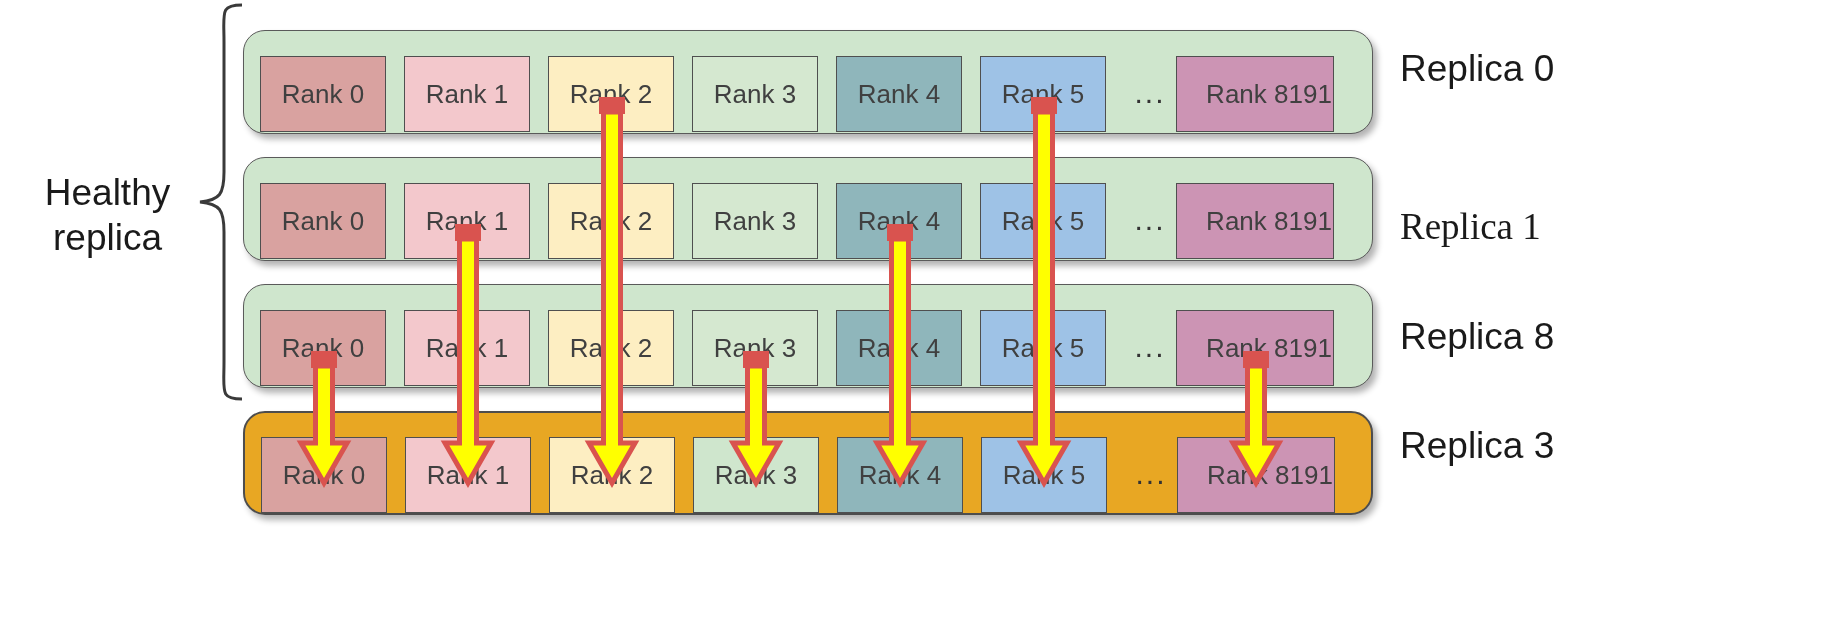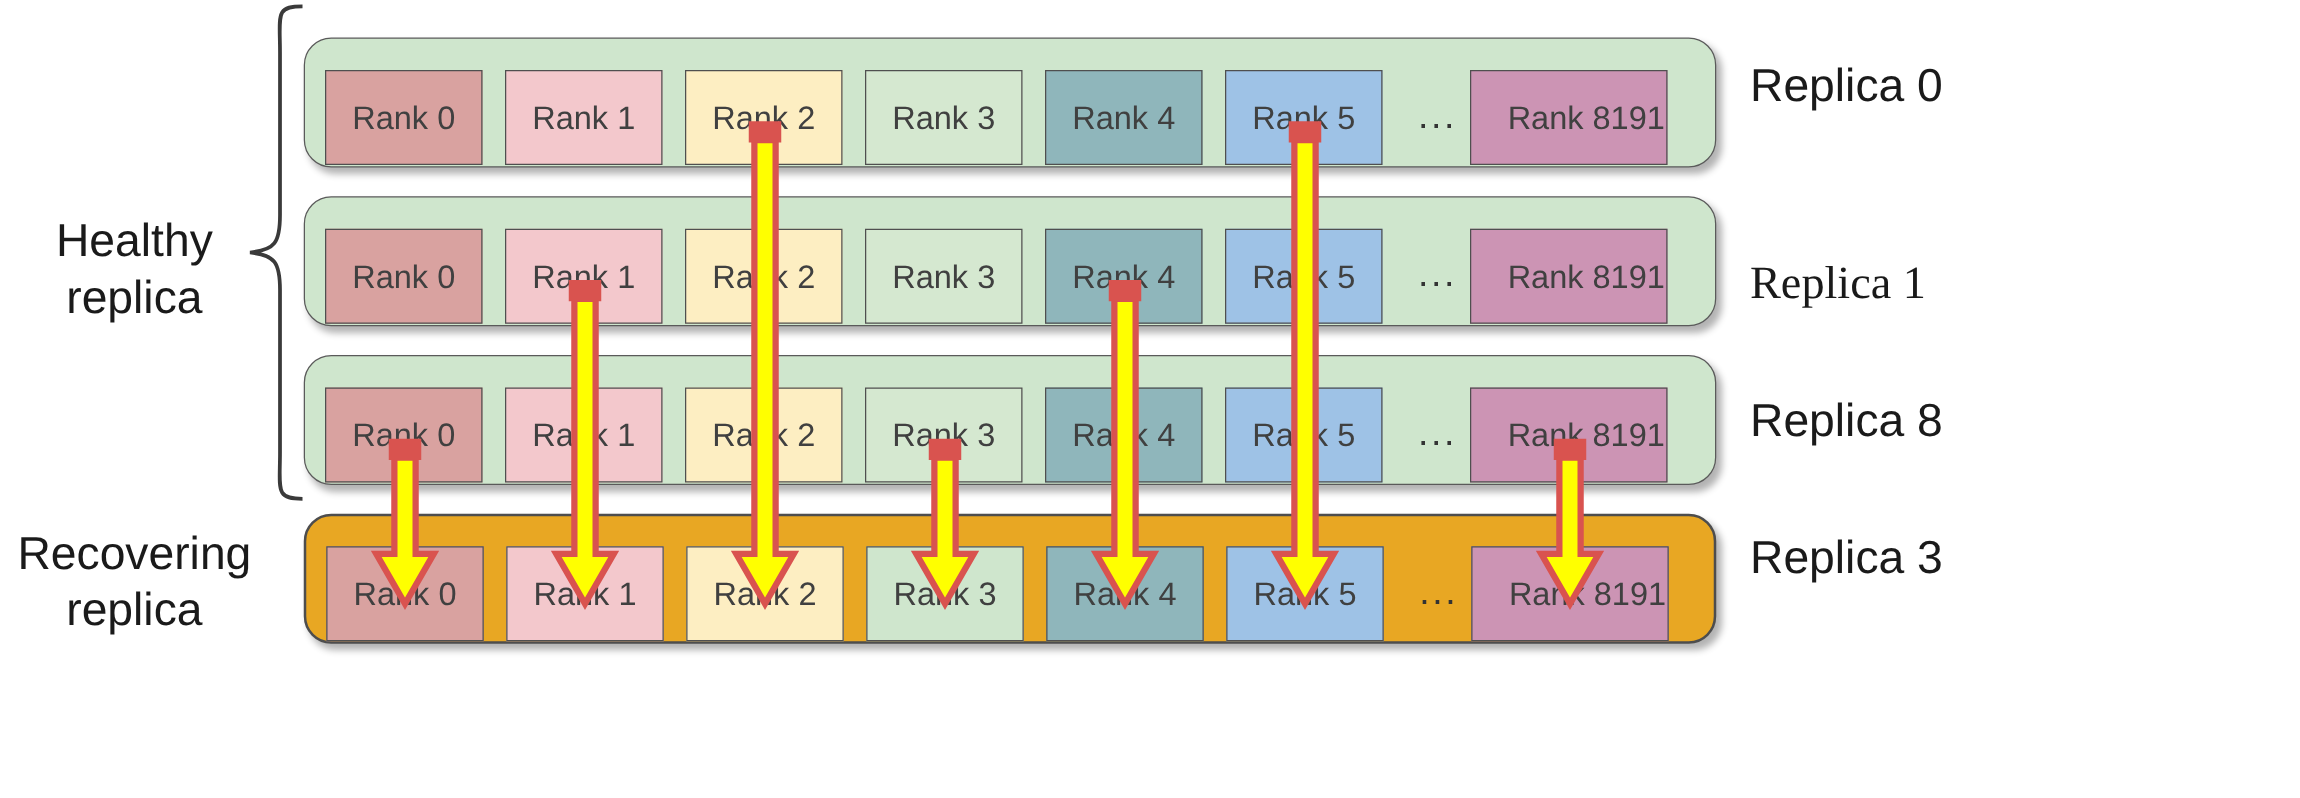--- a/index.html
+++ b/index.html
@@ -83,22 +83,20 @@
   .arrow{position:absolute;pointer-events:none;}
 </style>
 </head>
 <body>
 
 <div id="stage">
 
   <div class="side-label" id="healthy-label">Healthy
 replica</div>
 
-  <div class="side-label" id="recovering-label">Recovering
-replica</div>
 
   <svg id="brace" viewBox="0 0 60 400">
     <path d="M52 3 C 30 3, 34 10, 34 40 L34 170 C34 192, 30 198, 10 200
              C30 202, 34 208, 34 230 L34 360 C34 390, 30 397, 52 397" fill="none" stroke="#3a3a3a" stroke-width="3"></path>
   </svg>
 
   <div class="replica-row row-healthy" id="row0">
       <div class="rank-box w-std" style="background: rgb(217, 162, 160);">Rank 0</div>
       <div class="gap"></div>
       <div class="rank-box w-std" style="background: rgb(243, 200, 204);">Rank 1</div>

